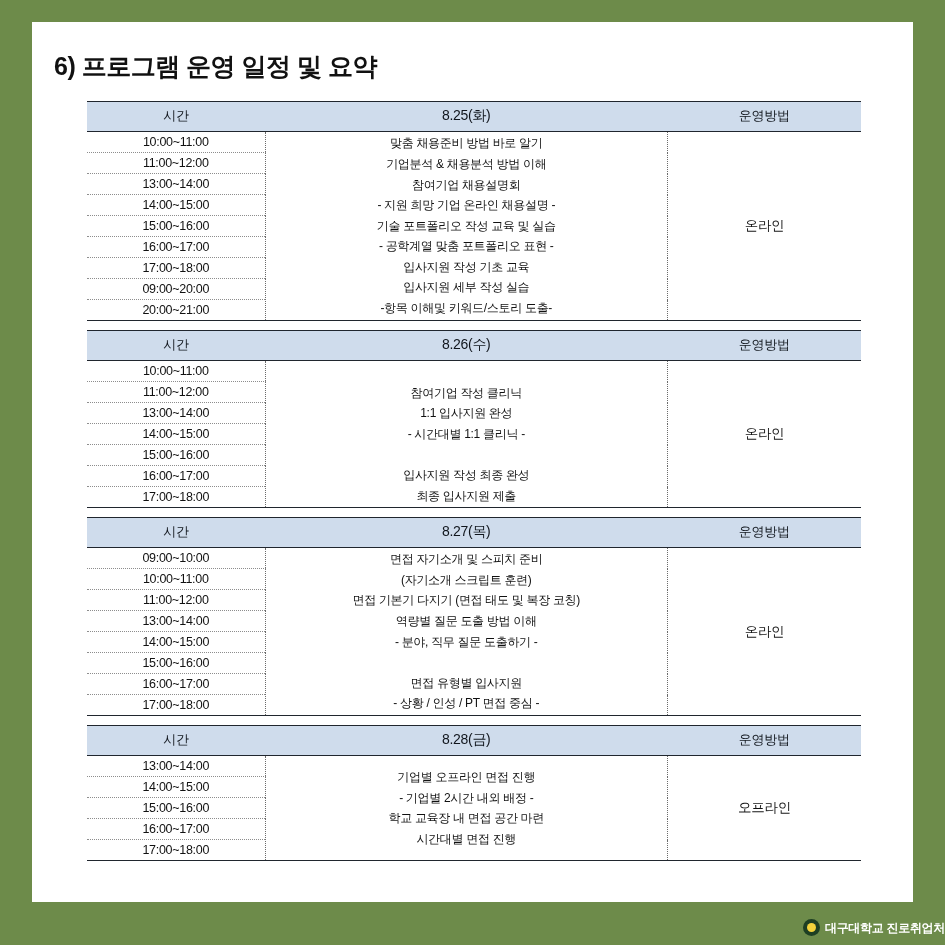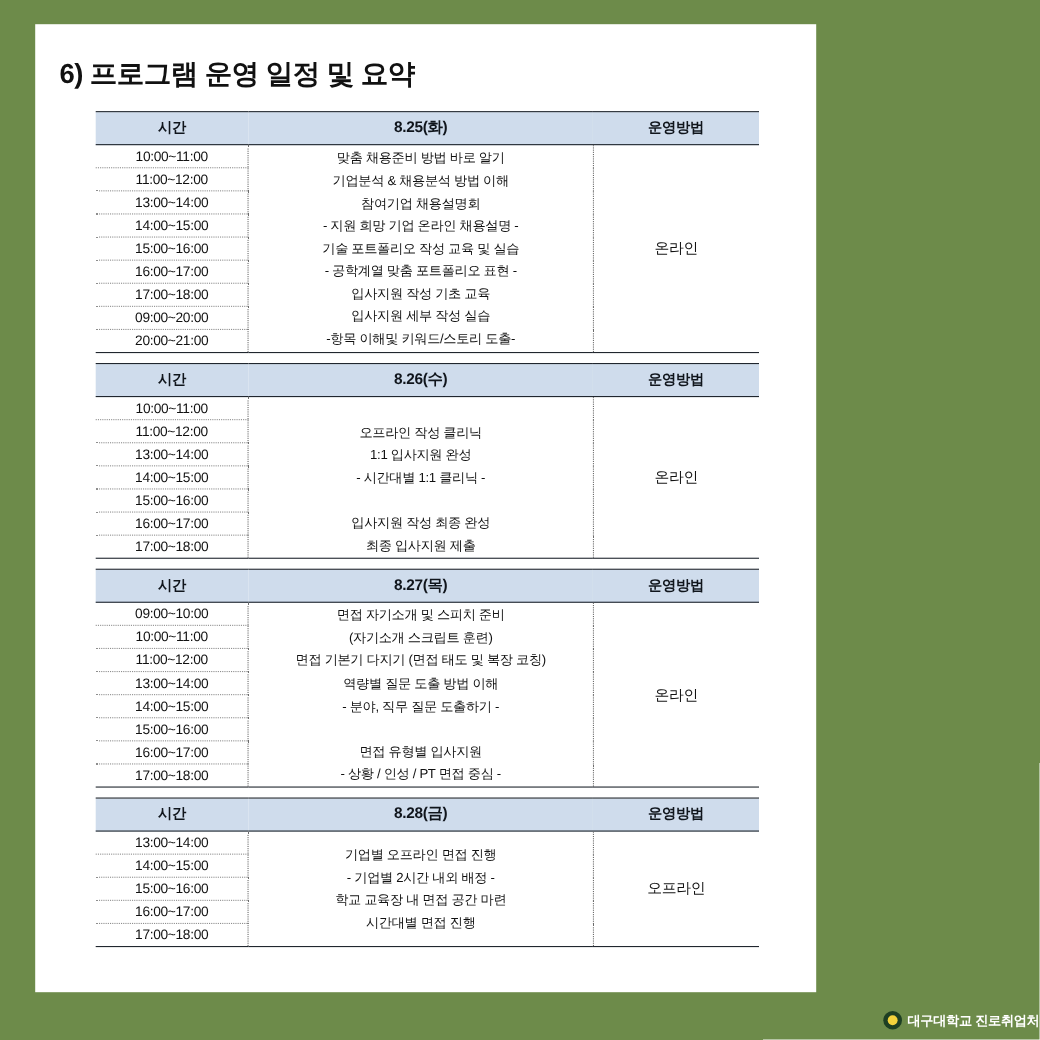--- a/index.html
+++ b/index.html
@@ -10,21 +10,21 @@
     width: 945px;
     height: 945px;
     background: #6d8b4a;
     font-family: "Liberation Sans", sans-serif;
     overflow: hidden;
   }
   .page {
     position: absolute;
     left: 32px;
     top: 22px;
-    width: 710px;
+    width: 881px;
     height: 880px;
     background: #ffffff;
     box-sizing: border-box;
   }
   .page-title {
     font-size: 25px;
     font-weight: bold;
     color: #111111;
     margin: 28px 0 0 22px;
     letter-spacing: -0.5px;
@@ -40,21 +40,21 @@
   table.sched col.c-time { width: 23%; }
   table.sched col.c-content { width: 52%; }
   table.sched col.c-method { width: 25%; }
 
   .hdr td {
     background: #cfdcec;
     border-top: 1.5px solid #20262e;
     border-bottom: 1.5px solid #20262e;
     text-align: center;
     font-size: 13px;
-    font-weight: bold;
+    font-weight: normal;
     color: #10151c;
     padding: 5px 0 6px 0;
     letter-spacing: -0.3px;
   }
   .hdr td.mid {
     font-size: 14px;
   }
   td.time {
     text-align: center;
     font-size: 12.5px;
@@ -198,21 +198,21 @@
       <tbody>
         <tr class="hdr">
           <td>시간</td>
           <td class="mid">8.26(수)</td>
           <td>운영방법</td>
         </tr>
         <tr>
           <td class="time">10:00~11:00</td>
           <td class="content" rowspan="7">
             <div class="line">&nbsp;</div>
-            <div class="line">오프라인 작성 클리닉</div>
+            <div class="line">참여기업 작성 클리닉</div>
             <div class="line">1:1 입사지원 완성</div>
             <div class="line">- 시간대별 1:1 클리닉 -</div>
             <div class="line">&nbsp;</div>
             <div class="line">입사지원 작성 최종 완성</div>
             <div class="line">최종 입사지원 제출</div>
           </td>
           <td class="method" rowspan="7">온라인</td>
         </tr>
         <tr>
             <td class="time">11:00~12:00</td>

